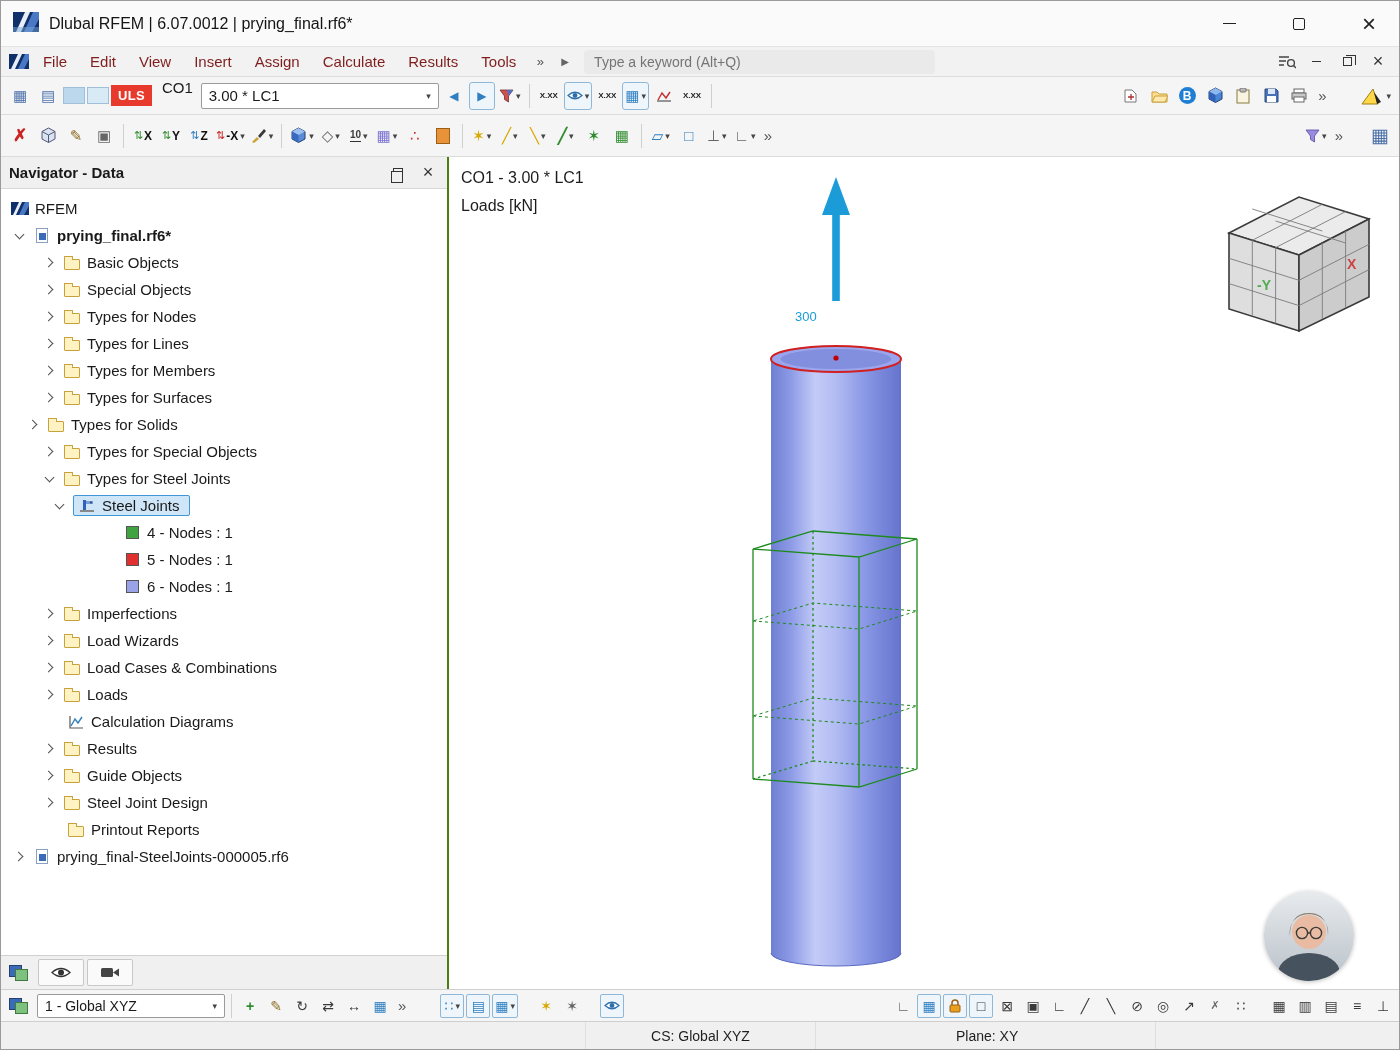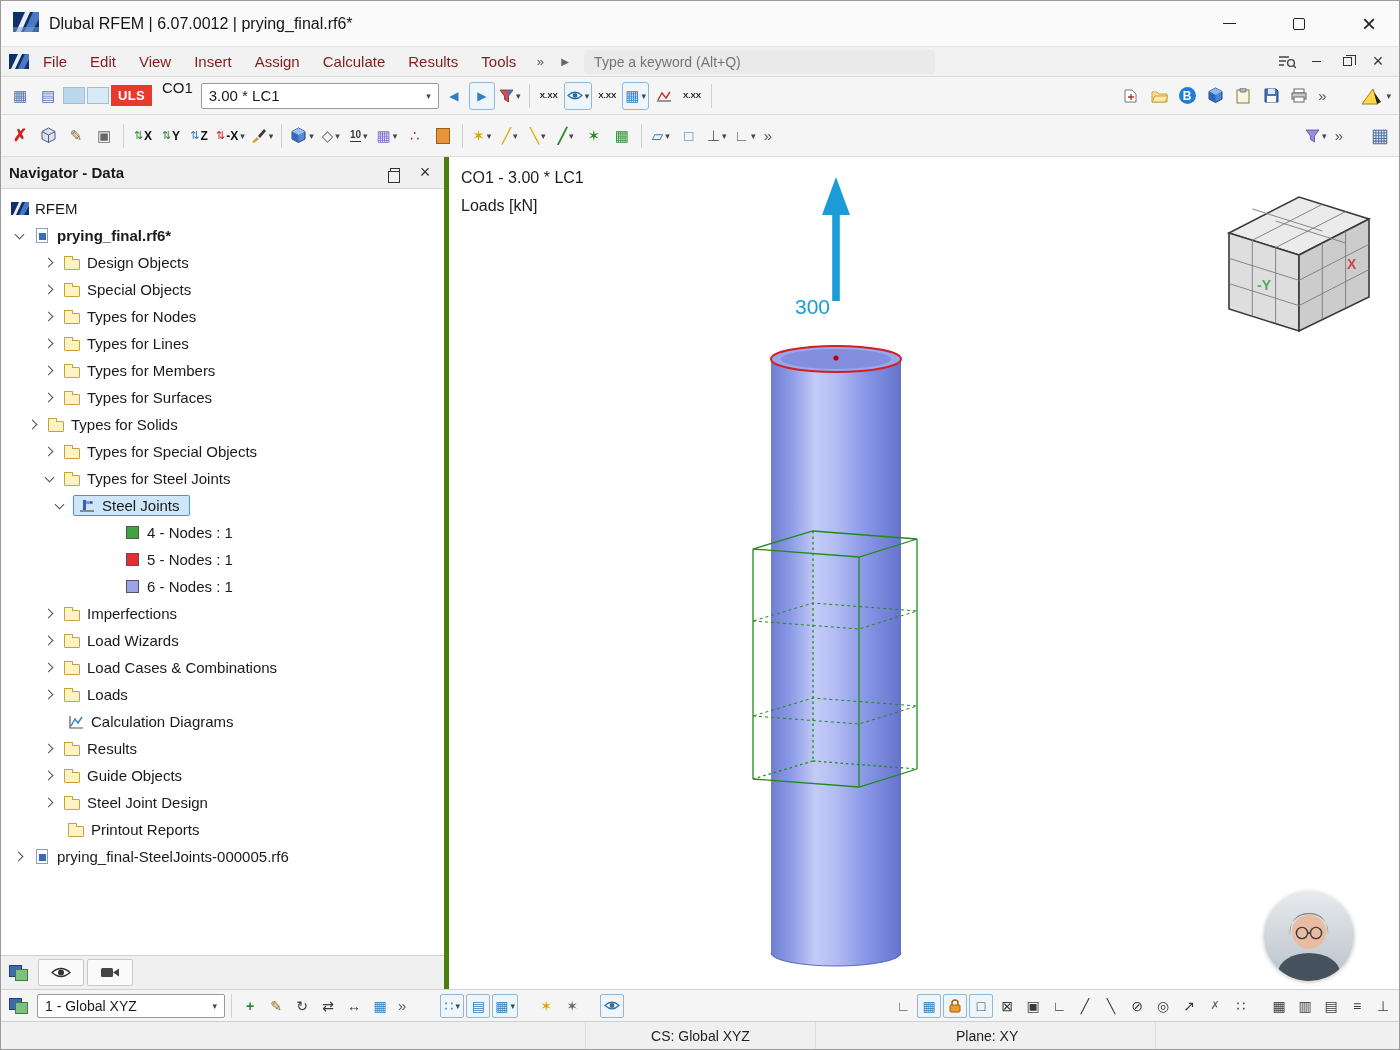--- a/index.html
+++ b/index.html
@@ -43,21 +43,21 @@
   .swatchbox{width:22px;height:17px;background:#bcd8ec;border:1px solid #9fc0d8;flex:none}
   .swatchbox.l2{background:#d8eaf6}
   .xxx{font-size:8px;font-weight:700;color:#222;line-height:1}
   .dim10{font-size:10px;font-weight:700;border-bottom:1px solid #333;line-height:1.2}
   .axarr{font-size:11px}
   .axl{font-size:12px;font-weight:700;color:#111}
   .wallic{width:14px;height:16px;background:#e8933a;border:1px solid #9c5f18}
 
   
   .main{flex:1;display:flex;min-height:0}
-  .navigator{width:448px;flex:none;display:flex;flex-direction:column;border-right:5px solid #4d7c0f;background:#fff}
+  .navigator{width:448px;flex:none;display:flex;flex-direction:column;border-right:2px solid #4d7c0f;background:#fff}
   .nav-header{height:32px;flex:none;display:flex;align-items:center;background:#f0f0f0;border-bottom:1px solid #d8d8d8;padding:0 8px;gap:8px}
   .nav-title{font-size:15px;font-weight:700;color:#1a1a1a;flex:1}
   .nhbtn{width:22px;height:22px;display:flex;align-items:center;justify-content:center;color:#333;font-size:16px}
   .dock-glyph{width:10px;height:10px;border:1px solid #333;position:relative;display:inline-block}
   .dock-glyph::before{content:"";position:absolute;left:-3px;top:2px;width:10px;height:10px;border:1px solid #333;background:#f0f0f0}
   .tree{flex:1;overflow:hidden;padding-top:6px}
   .trow{display:flex;align-items:center;gap:6px;height:27px;font-size:15px;white-space:nowrap}
   .trow .bold{font-weight:700}
   .chev{width:16px;height:16px;flex:none;display:flex;align-items:center;justify-content:center}
   .chev::before{content:"";width:6px;height:6px;border-right:1.5px solid #505050;border-bottom:1.5px solid #505050;display:block}
@@ -73,21 +73,21 @@
   .selwrap{display:flex;align-items:center;gap:6px;background:#cfe6f8;border:1px solid #3f97d6;border-radius:2px;padding:1px 9px 1px 4px}
   .nav-tabs{height:34px;flex:none;display:flex;align-items:stretch;background:#f0f0f0;border-top:1px solid #d0d0d0;padding:3px 4px;gap:3px}
   .ntab{width:46px;display:flex;align-items:center;justify-content:center;background:#fafafa;border:1px solid #c8c8c8;border-radius:2px}
   .dualwin{width:18px;height:15px;position:relative;margin:6px 8px 0 4px}
   .dualwin::before{content:"";position:absolute;left:0;top:0;width:11px;height:10px;background:#3a6ab8;border:1px solid #24406e}
   .dualwin::after{content:"";position:absolute;left:6px;top:4px;width:11px;height:10px;background:#7ec07e;border:1px solid #3d7a3d}
 
   .viewport{flex:1;position:relative;background:#fff;overflow:hidden}
   .vp-label1{position:absolute;left:12px;top:12px;font-size:16px;color:#1c1c1c}
   .vp-label2{position:absolute;left:12px;top:40px;font-size:16px;color:#1c1c1c}
-  .load-value{position:absolute;left:346px;top:138px;font-size:21px;color:#1b9cd8}
+  .load-value{position:absolute;left:346px;top:152px;font-size:13px;color:#1b9cd8}
   .avatar{position:absolute;left:815px;top:734px;width:90px;height:90px;border-radius:50%;overflow:hidden;box-shadow:0 1px 4px rgba(0,0,0,.25)}
 
   
   .bottombar{height:32px;flex:none;display:flex;align-items:center;background:#f5f5f5;border-top:1px solid #d0d0d0;padding:0 4px;gap:2px}
   .bbi{min-width:24px;height:24px;display:flex;align-items:center;justify-content:center;font-size:14px;color:#3a3a3a;border-radius:2px;padding:0 2px;gap:1px}
 
   
   .statusbar{height:28px;flex:none;display:flex;align-items:stretch;background:#f0f0f0;border-top:1px solid #cfcfcf;font-size:14px;color:#1f1f1f}
   .seg{display:flex;align-items:center;justify-content:center;border-right:1px solid #dedede}
   .seg.s1{width:585px}
@@ -421,21 +421,21 @@
           <span class="ti">
               <span class="ficon"></span>
             </span>
           <span class="bold">prying_final.rf6*</span>
         </div>
         <div class="trow" style="padding-left:40px">
           <span class="chev right"></span>
           <span class="ti">
               <span class="fold"></span>
             </span>
-          <span>Design Objects</span>
+          <span>Basic Objects</span>
         </div>
         <div class="trow" style="padding-left:40px">
           <span class="chev right"></span>
           <span class="ti">
               <span class="fold"></span>
             </span>
           <span>Special Objects</span>
         </div>
         <div class="trow" style="padding-left:40px">
           <span class="chev right"></span>

